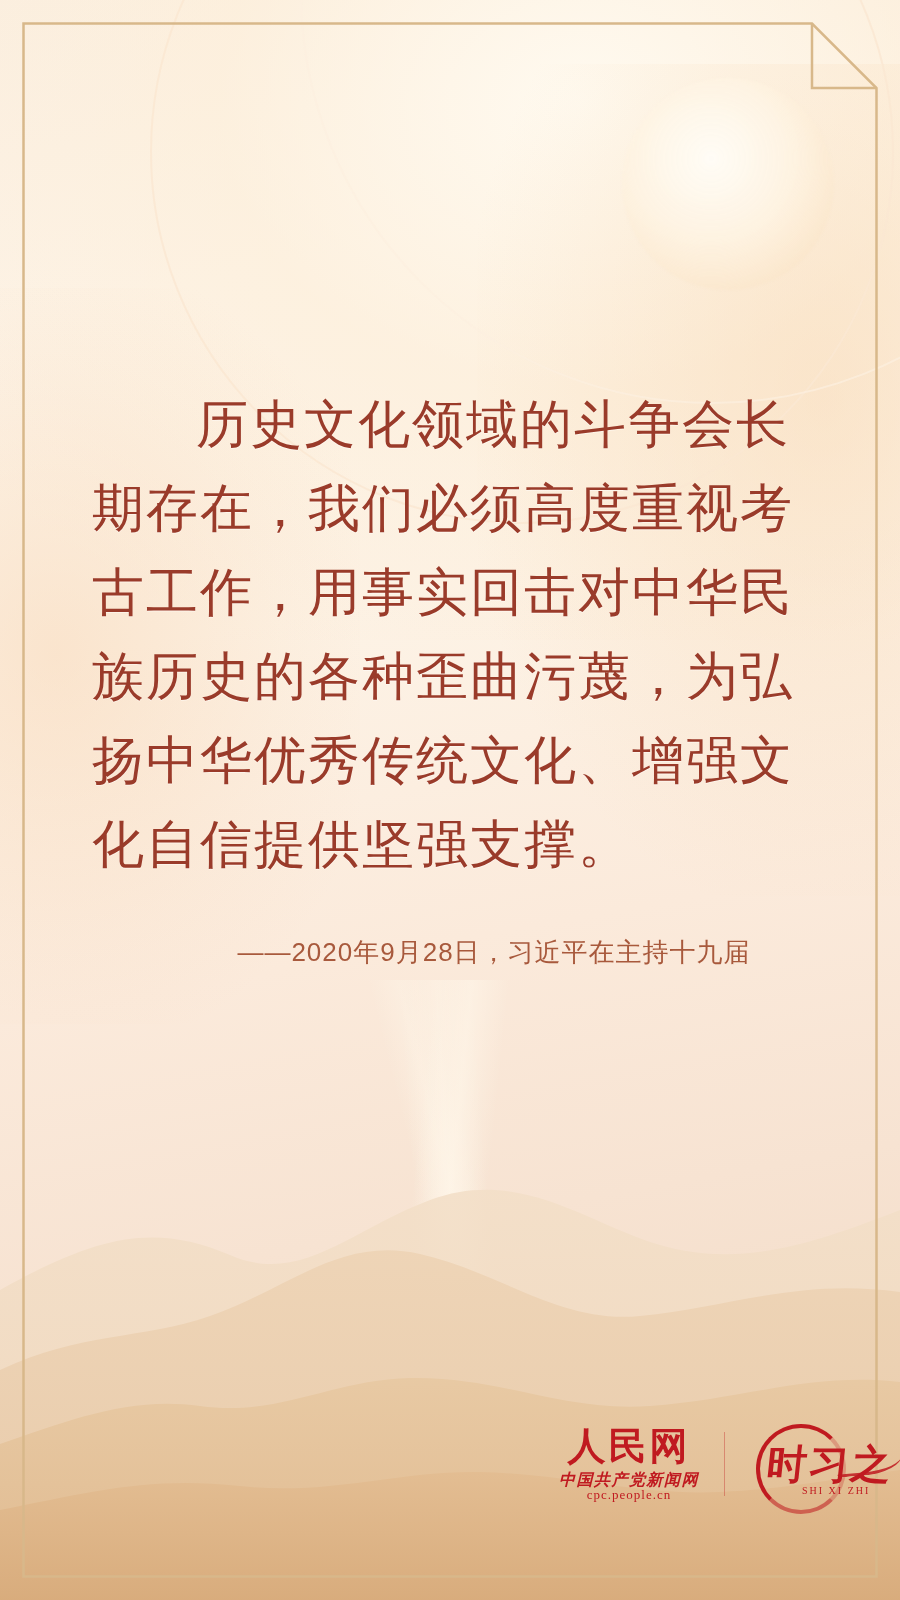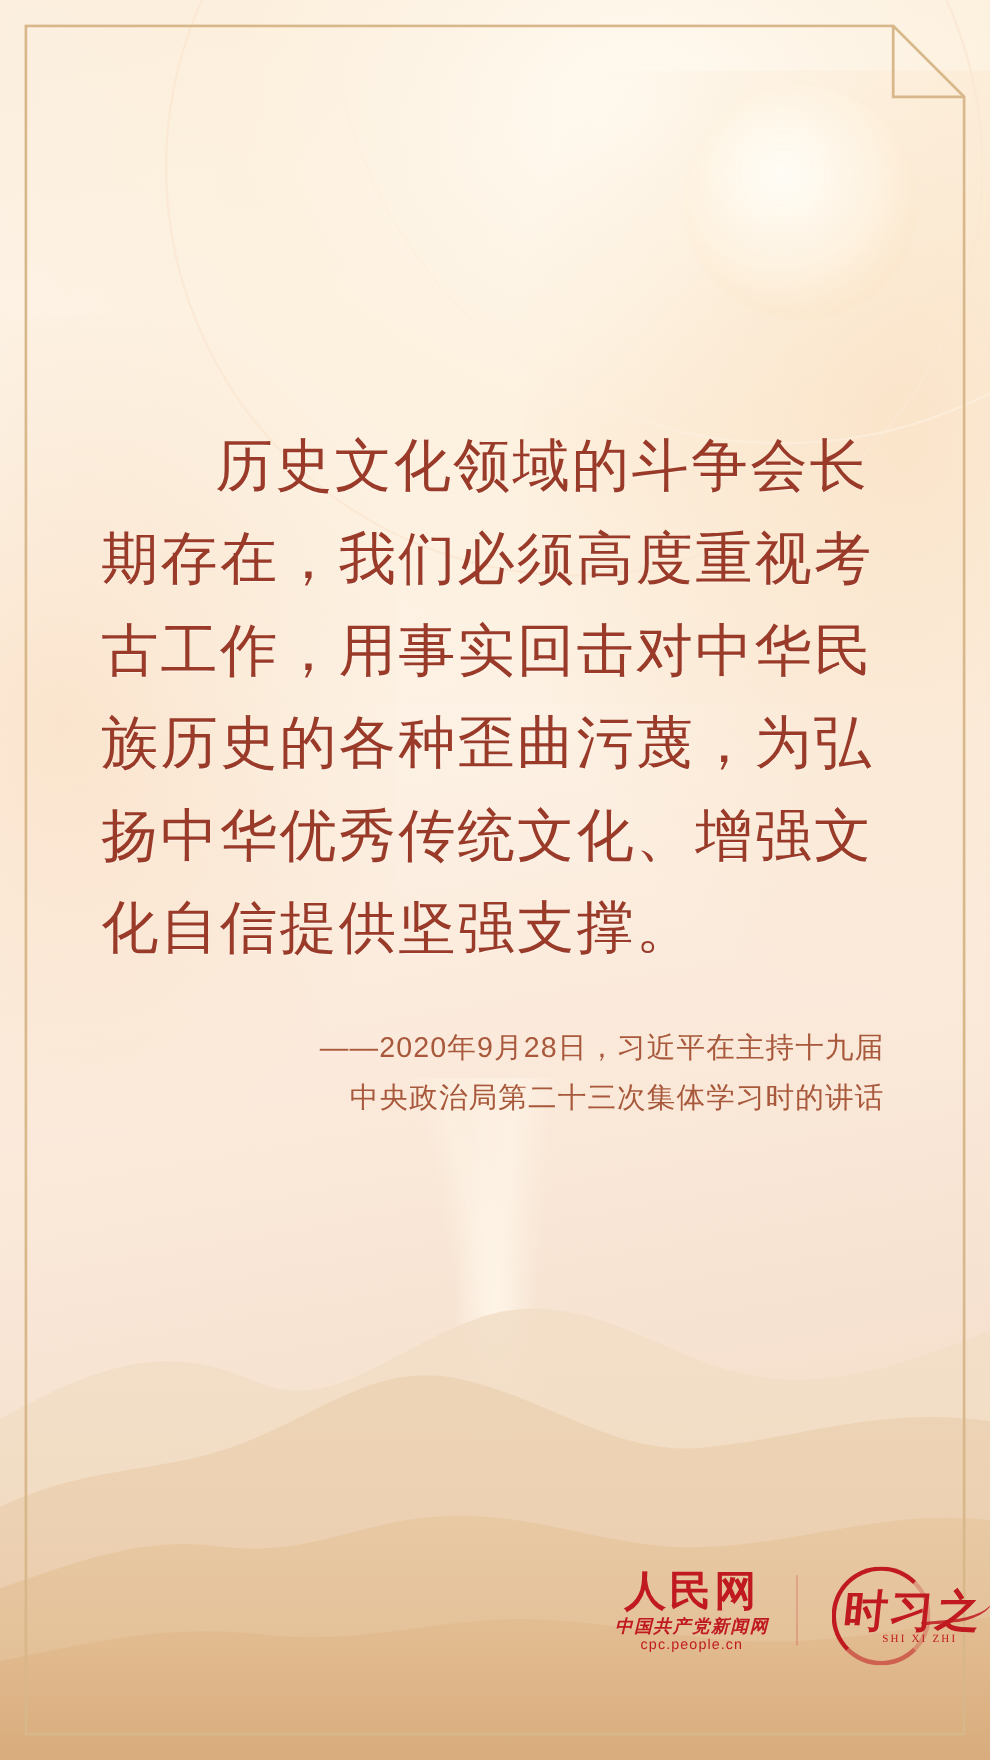--- a/index.html
+++ b/index.html
@@ -93,21 +93,21 @@
     line-height: 84px;
     letter-spacing: 2px;
     color: #9a3b2a;
     text-indent: 104px;
     text-shadow: 0 1px 0 rgba(255,255,255,0.45);
   }
   .source {
     position: absolute;
     right: 96px; top: 930px;
     width: 620px;
-    text-align: right;
+    text-align: center;
     font-family: "Liberation Sans", sans-serif;
     font-size: 26px;
     line-height: 45px;
     color: #a8593c;
     letter-spacing: 1px;
   }
 
   
   .footer {
     position: absolute;
@@ -134,21 +134,21 @@
   .lp-sub {
     margin-top: 7px;
     font-size: 16px;
     color: #c01a20;
     letter-spacing: 1.5px;
     font-weight: 700;
     font-style: italic;
   }
   .lp-url {
     margin-top: 0;
-    font-family: Liberation Sans, sans-serif;
+    font-family: Liberation Serif, serif;
     font-size: 13px;
     color: #c01a20;
     letter-spacing: 1px;
   }
   .divider-v {
     width: 1px; height: 64px;
     background: rgba(192,26,32,0.35);
   }
   .logo-shixi {
     position: relative;
@@ -237,21 +237,20 @@
       <path d="M1.5,1.5 H790 L854.5,66 V1554.5 H1.5 Z" fill="none" stroke="#d8b88a" stroke-width="2.5"></path>
       <path d="M790,1.5 L790,66 L854.5,66" fill="none" stroke="#d8b88a" stroke-width="2.5"></path>
     </svg>
   </div>
 
   <div class="content">
     <div class="quote">历史文化领域的斗争会长期存在，我们必须高度重视考古工作，用事实回击对中华民族历史的各种歪曲污蔑，为弘扬中华优秀传统文化、增强文化自信提供坚强支撑。</div>
 
     <div class="source">
       <div>——2020年9月28日，习近平在主持十九届</div>
-      <div>中央政治局第二十三次集体学习时的讲话</div>
     </div>
 
     <div class="footer">
 
       <div class="logo-people">
         <div class="lp-main">人民网</div>
         <div class="lp-sub">中国共产党新闻网</div>
         <div class="lp-url">cpc.people.cn</div>
       </div>
 

